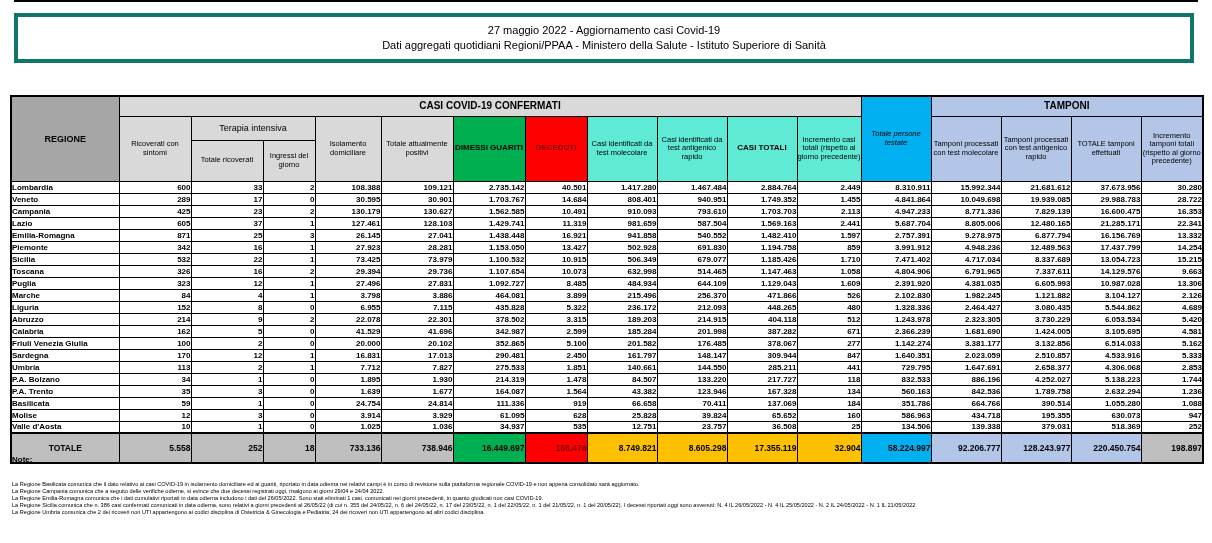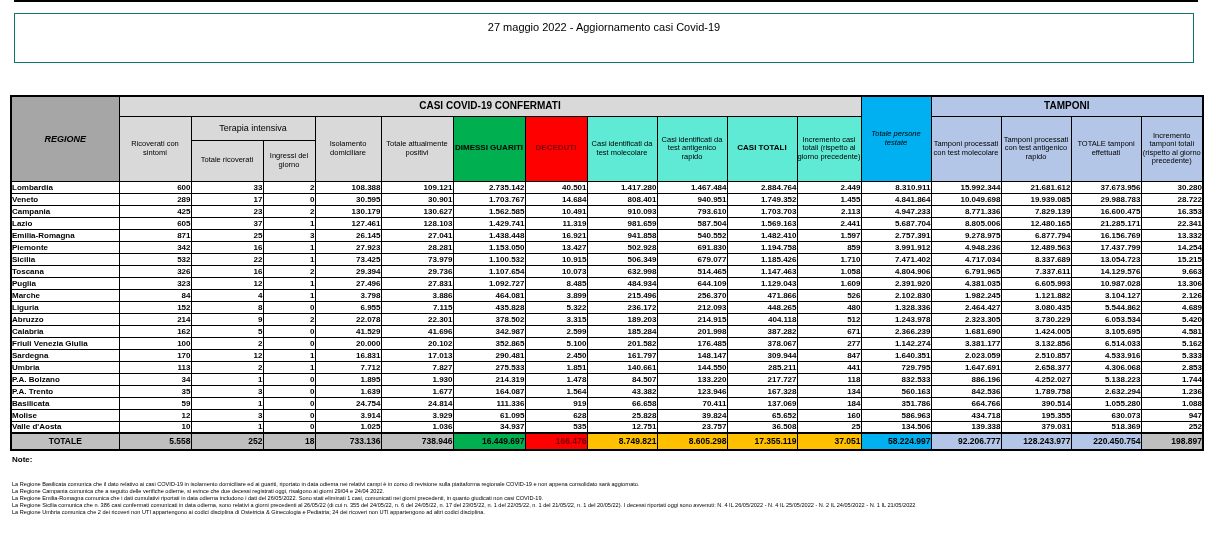--- a/index.html
+++ b/index.html
@@ -1,56 +1,57 @@
 <!DOCTYPE html>
 <html><head>
 <meta charset="utf-8">
 <style>
   html,body{margin:0;padding:0;background:#fff;}
   .page{position:relative;width:1212px;height:543px;background:#fff;font-family:"Liberation Sans",sans-serif;color:#000;overflow:hidden;}
   .topline{position:absolute;top:0;left:14px;width:1184px;height:2px;background:#000;}
-  .titlebox{position:absolute;top:13px;left:14px;width:1180px;height:50px;border:1px solid #0f766e;display:flex;flex-direction:column;justify-content:space-between;padding:7px 0 8px 0;box-sizing:border-box;text-align:center;}
+  .titlebox{position:absolute;top:13px;left:14px;width:1180px;height:50px;border:4px solid #0f766e;display:flex;flex-direction:column;justify-content:space-between;padding:7px 0 8px 0;box-sizing:border-box;text-align:center;}
   .titlebox div{font-size:11px;line-height:12px;}
   table.main{position:absolute;top:95px;left:10px;border-collapse:collapse;table-layout:fixed;width:1192px;border:2px solid #000;}
   table.main th, table.main td{border:1px solid #000;padding:0;overflow:hidden;}
   thead th{font-weight:400;font-size:7.5px;line-height:8.5px;text-align:center;vertical-align:middle;padding:1px 2px;}
   th.group{font-size:10px;font-weight:700;}
   th.b{font-weight:700;font-size:8px;}
   .h-gray{background:#d9d9d9;}
-  .h-darkgray{background:#a6a6a6;font-weight:700;font-size:9px;font-style:italic;}
+  .h-darkgray{background:#a6a6a6;font-weight:700;font-size:9px;}
   .h-green{background:#00b050;}
   .h-red{background:#ff0000;color:#7f0000;}
   .h-yellow{background:#5eead4;}
   .h-cyan{background:#00b0f0;font-style:italic;}
   .h-blue{background:#b4c6e7;}
   tbody tr{height:12px;}
   tbody td{font-size:8px;line-height:9px;background:#fff;}
   td.region{text-align:left;padding-left:3px;font-weight:700;}
   td.num{text-align:right;padding-right:3px;font-weight:700;}
-  tr.total{height:17px;}
+  tr.total{height:30px;}
   tr.total td{font-size:8.5px;font-weight:700;border-top:2px solid #000;}
   tr.total td.region{text-align:center;padding-left:0;}
   .c-gray{background:#bfbfbf !important;}
   .c-green{background:#00b050 !important;}
   .c-red{background:#ff0000 !important;color:#7f0000;}
   .c-yellow{background:#ffc000 !important;}
   .c-cyan{background:#00b0f0 !important;}
   .c-blue{background:#b4c6e7 !important;}
   .notes{position:absolute;top:455px;left:12px;width:1190px;}
   .notes-h{font-size:8px;font-weight:700;margin-bottom:17px;}
   .note-line{font-size:5.6px;line-height:7px;white-space:nowrap;}
 </style>
 </head>
 <body>
 
 <div class="page">
   <div class="topline"></div>
 
   <div class="titlebox">
     <div>27 maggio 2022 - Aggiornamento casi Covid-19</div>
+    <div>Dati aggregati quotidiani Regioni/PPAA - Ministero della Salute - Istituto Superiore di Sanità</div>
   </div>
 
   <table class="main">
     <colgroup>
       <col style="width:108px">
         <col style="width:72px">
         <col style="width:72px">
         <col style="width:52px">
       <col style="width:66px">
         <col style="width:72px">
@@ -499,21 +500,21 @@
           <td class="num c-gray">5.558</td>
           <td class="num c-gray">252</td>
           <td class="num c-gray">18</td>
           <td class="num c-gray">733.136</td>
           <td class="num c-gray">738.946</td>
           <td class="num c-green">16.449.697</td>
           <td class="num c-red">166.476</td>
           <td class="num c-yellow">8.749.821</td>
           <td class="num c-yellow">8.605.298</td>
           <td class="num c-yellow">17.355.119</td>
-          <td class="num c-yellow">37.051</td>
+          <td class="num c-yellow">32.904</td>
           <td class="num c-cyan">58.224.997</td>
           <td class="num c-blue">92.206.777</td>
           <td class="num c-blue">128.243.977</td>
           <td class="num c-blue">220.450.754</td>
           <td class="num c-gray">198.897</td>
         </tr>
       </tbody>
   </table>
 
   <div class="notes">

